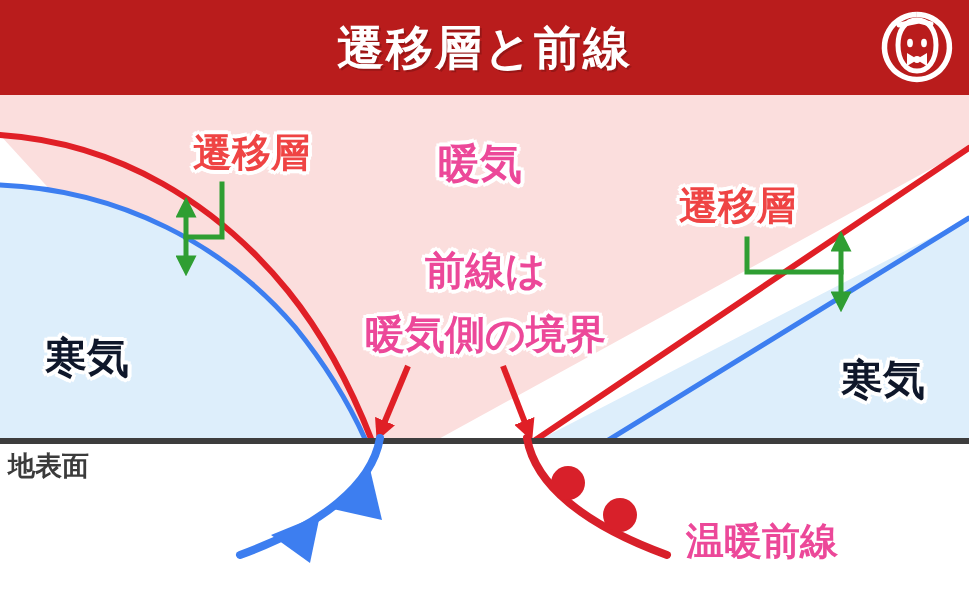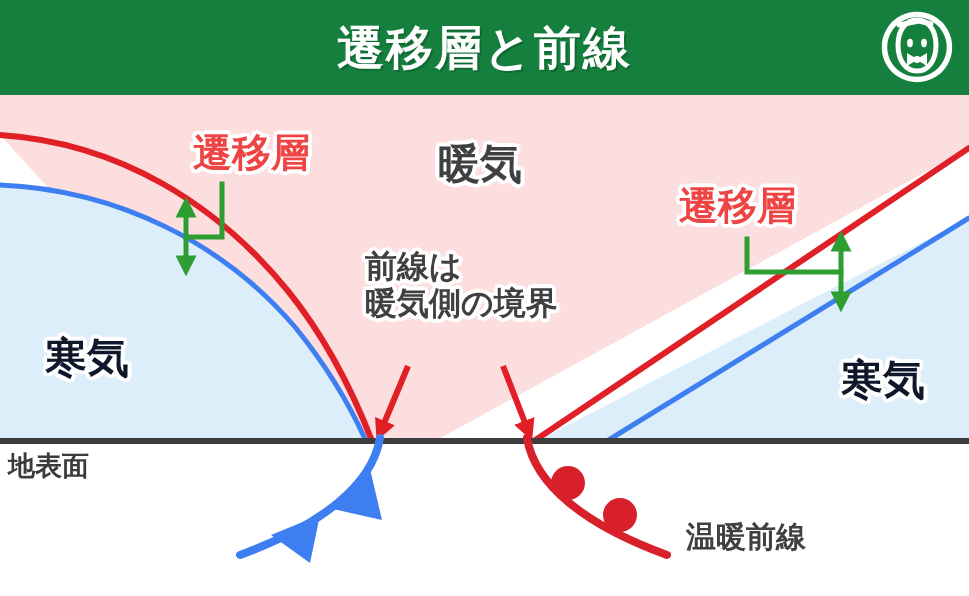--- a/index.html
+++ b/index.html
@@ -16,21 +16,21 @@
     height: 596px;
     overflow: hidden;
     background: #ffffff;
   }
   
   #header {
     position: absolute;
     left: 0; top: 0;
     width: 969px;
     height: 95px;
-    background: #15803d;
+    background: #b91c1c;
     display: flex;
     align-items: center;
     justify-content: center;
   }
   #header-title {
     color: #ffffff;
     font-size: 47px;
     font-weight: bold;
     letter-spacing: 2px;
     line-height: 1;
@@ -63,34 +63,34 @@
   }
   .outlined {
     paint-order: stroke fill;
     text-shadow:
       3px 0 0 #fff, -3px 0 0 #fff, 0 3px 0 #fff, 0 -3px 0 #fff,
       2px 2px 0 #fff, -2px 2px 0 #fff, 2px -2px 0 #fff, -2px -2px 0 #fff,
       4px 0 0 #fff, -4px 0 0 #fff, 0 4px 0 #fff, 0 -4px 0 #fff,
       3px 3px 0 #fff, -3px 3px 0 #fff, 3px -3px 0 #fff, -3px -3px 0 #fff;
   }
   .green { color: #ef4444; }
-  .red   { color: #404040; }
+  .red   { color: #ec4899; }
   .blue  { color: #0f172a; }
   .dark  { color: #3b3b3b; }
 
   #label-trans-left  { left: 193px; top: 133px; font-size: 39px; }
   #label-trans-right { left: 679px; top: 186px; font-size: 39px; }
   #label-warm-air    { left: 438px; top: 143px; font-size: 42px; }
   #label-cold-left   { left: 45px;  top: 337px; font-size: 42px; }
   #label-cold-right  { left: 841px; top: 359px; font-size: 42px; }
-  #label-front-note  { left: 365px; top: 250px; font-size: 32px; text-align: left; }
-  #label-front-note .line2 { display: block; margin-top: 5px; }
+  #label-front-note  { left: 365px; top: 250px; font-size: 40px; text-align: center; }
+  #label-front-note .line2 { display: block; margin-top: 24px; }
   #label-ground      { left: 8px;   top: 453px; font-size: 27px; font-weight: bold; }
   #label-cold-front  { left: 39px;  top: 522px; font-size: 38px; }
-  #label-warm-front  { left: 686px; top: 522px; font-size: 30px; }
+  #label-warm-front  { left: 686px; top: 522px; font-size: 38px; }
 </style>
 </head>
 <body>
 
 <div id="page">
 
   <div id="header">
     <div id="header-title">遷移層と前線</div>
     <div id="logo">
       <svg viewBox="0 0 76 76" width="76" height="76" aria-hidden="true">

